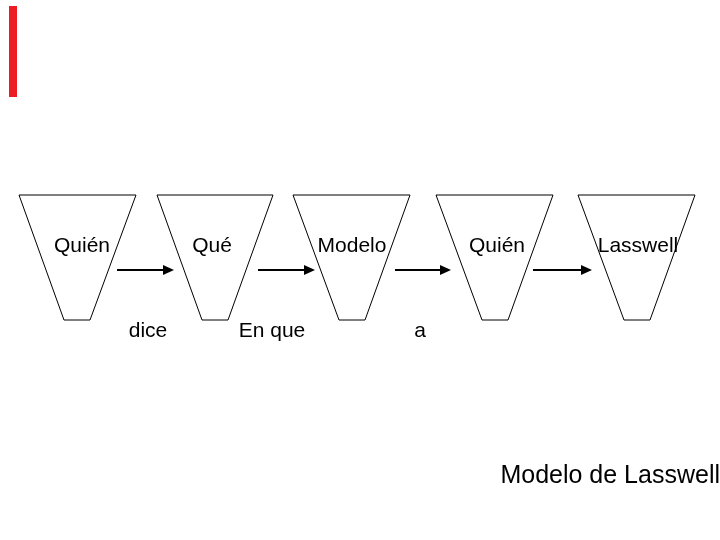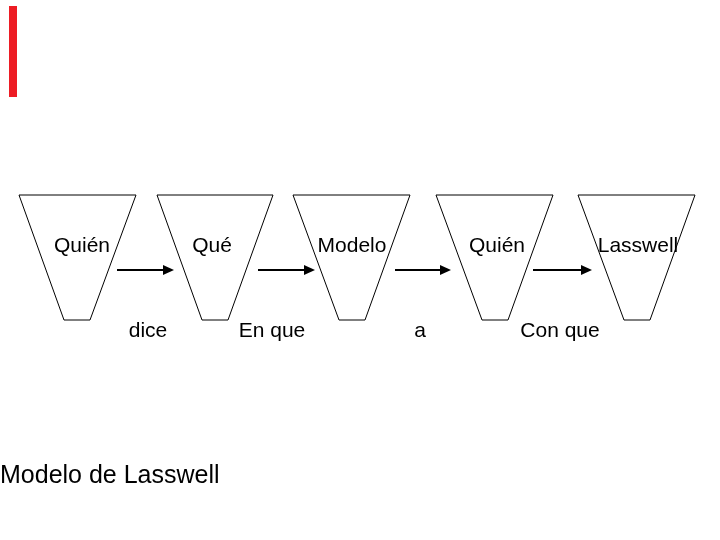--- a/index.html
+++ b/index.html
@@ -44,21 +44,21 @@
     font-size: 21px;
     line-height: 1;
     white-space: nowrap;
     margin-top: 40px;
   }
   .slide-title {
     position: absolute;
     left: 0;
     top: 461px;
     width: 720px;
-    text-align: left;
+    text-align: right;
     font-size: 25px;
     line-height: 1.1;
     white-space: nowrap;
   }
 </style>
 </head>
 <body>
 
 <div id="slide" style="background: rgb(255, 255, 255);">
 
@@ -94,17 +94,16 @@
 
   <div class="funnel-label" style="left:82px">Quién</div>
   <div class="funnel-label" style="left:212px">Qué</div>
   <div class="funnel-label" style="left:352px">Modelo</div>
   <div class="funnel-label" style="left:497px">Quién</div>
   <div class="funnel-label" style="left:638px">Lasswell</div>
 
   <div class="arrow-label" style="left:148px">dice</div>
   <div class="arrow-label" style="left:272px">En que</div>
   <div class="arrow-label" style="left:420px">a</div>
-  <div class="arrow-label" style="left:560px">Con que</div>
 
   <div class="slide-title">Modelo de Lasswell</div>
 
 </div>
 
 </body></html>

